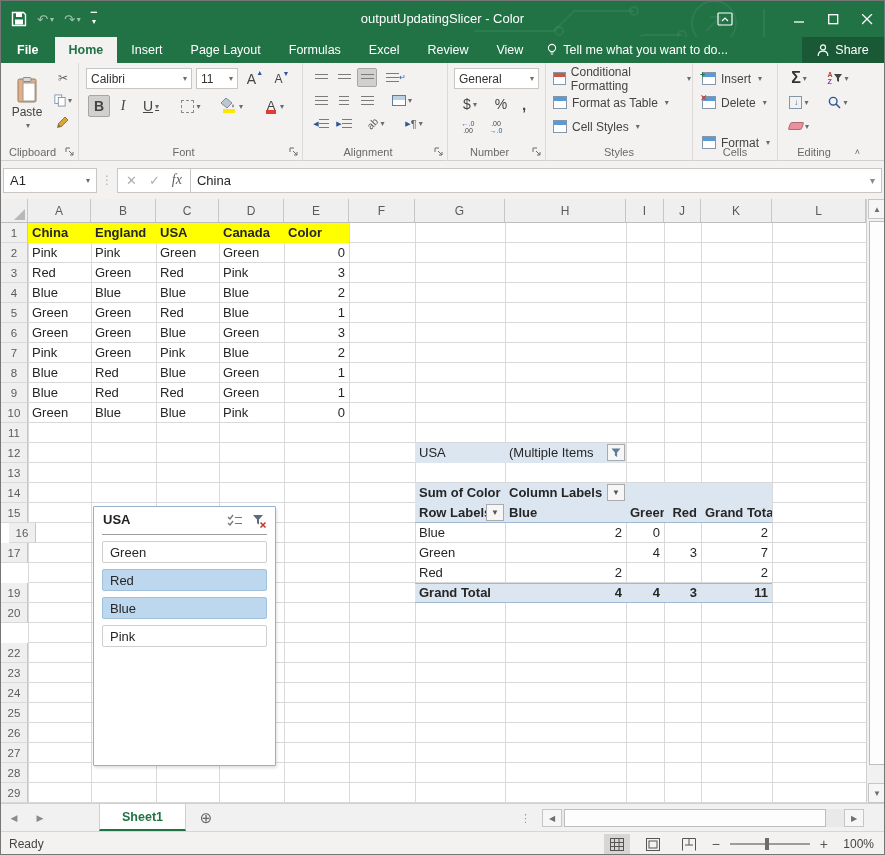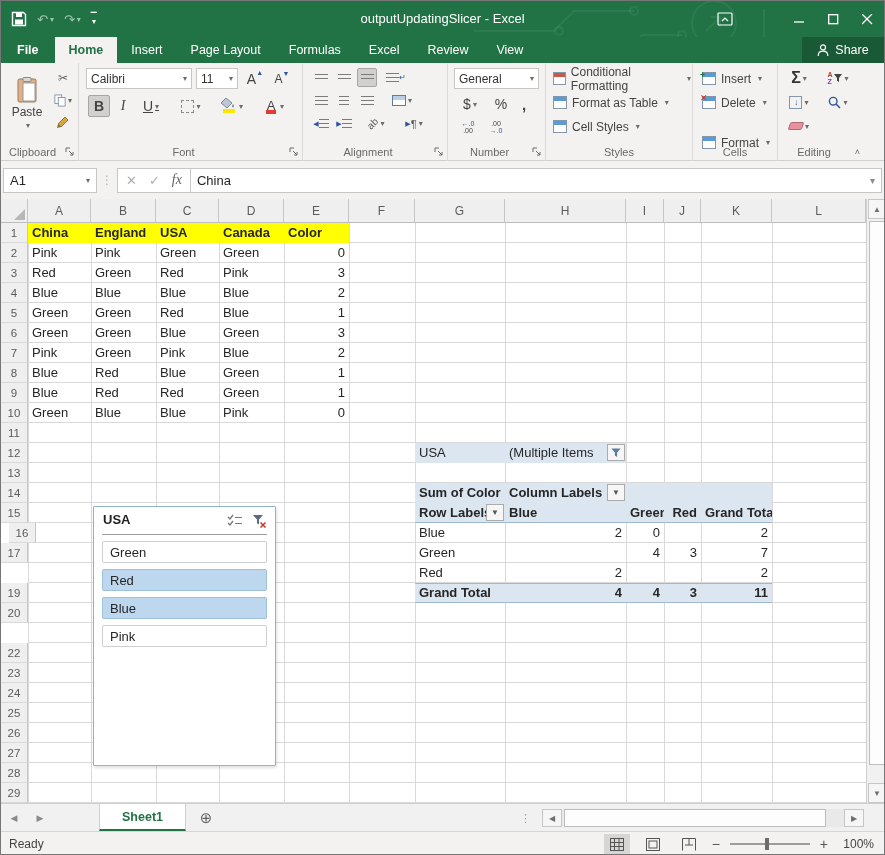--- a/index.html
+++ b/index.html
@@ -132,21 +132,21 @@
         <svg width="16" height="16" viewBox="0 0 16 16">
             <path d="M1.5 1.5 h11 l2 2 v11 h-13 z" fill="none" stroke="#fff" stroke-width="1.4"></path>
             <rect x="4" y="8.5" width="8" height="5" fill="#fff"></rect>
             <rect x="5" y="2" width="6" height="4" fill="#fff"></rect>
           </svg>
       </span>
       <span class="btn dim">↶<span class="dd" style="color:#9dc3ad">▾</span></span>
       <span class="btn dim">↷<span class="dd" style="color:#9dc3ad">▾</span></span>
       <span class="btn" style="flex-direction:column; font-size:8px; line-height:5px;">▔<span>▾</span></span>
     </div>
-    <div class="win-title">outputUpdatingSlicer - Excel</div>
+    <div class="win-title">outputUpdatingSlicer - Color</div>
     <div class="winctl">
       <span class="ribbon-opts">
         <svg width="16" height="14" viewBox="0 0 16 14">
             <rect x="1" y="1" width="14" height="12" rx="1" fill="none" stroke="#fff" stroke-width="1.2"></rect>
             <path d="M5 9 l3 -3 l3 3" fill="none" stroke="#fff" stroke-width="1.2"></path>
           </svg>
       </span>
       <span class="wbtn">
           <svg width="11" height="11">
             <path d="M0 8 h10" stroke="#fff" stroke-width="1.3"></path>
@@ -167,20 +167,27 @@
 
   <div class="tabrow">
     <span class="rtab file">File</span>
     <span class="rtab active">Home</span>
     <span class="rtab">Insert</span>
     <span class="rtab">Page Layout</span>
     <span class="rtab">Formulas</span>
     <span class="rtab">Excel</span>
     <span class="rtab">Review</span>
     <span class="rtab">View</span>
+    <span class="tellme">
+      <svg width="10" height="14" viewBox="0 0 10 14">
+          <circle cx="5" cy="5" r="3.6" fill="none" stroke="#fff" stroke-width="1.1"></circle>
+          <path d="M3.4 9 h3.2 M3.8 11 h2.4" stroke="#fff" stroke-width="1.1"></path>
+        </svg>
+      <span>Tell me what you want to do...</span>
+    </span>
     <span class="share-box">
       <svg width="12" height="13" viewBox="0 0 12 13">
           <circle cx="6" cy="3.4" r="2.5" fill="none" stroke="#fff" stroke-width="1.2"></circle>
           <path d="M1.2 12 c0-3.2 2.2-4.8 4.8-4.8 s4.8 1.6 4.8 4.8" fill="none" stroke="#fff" stroke-width="1.2"></path>
         </svg>
       <span>Share</span>
     </span>
   </div>
 
   <div class="ribbon">

